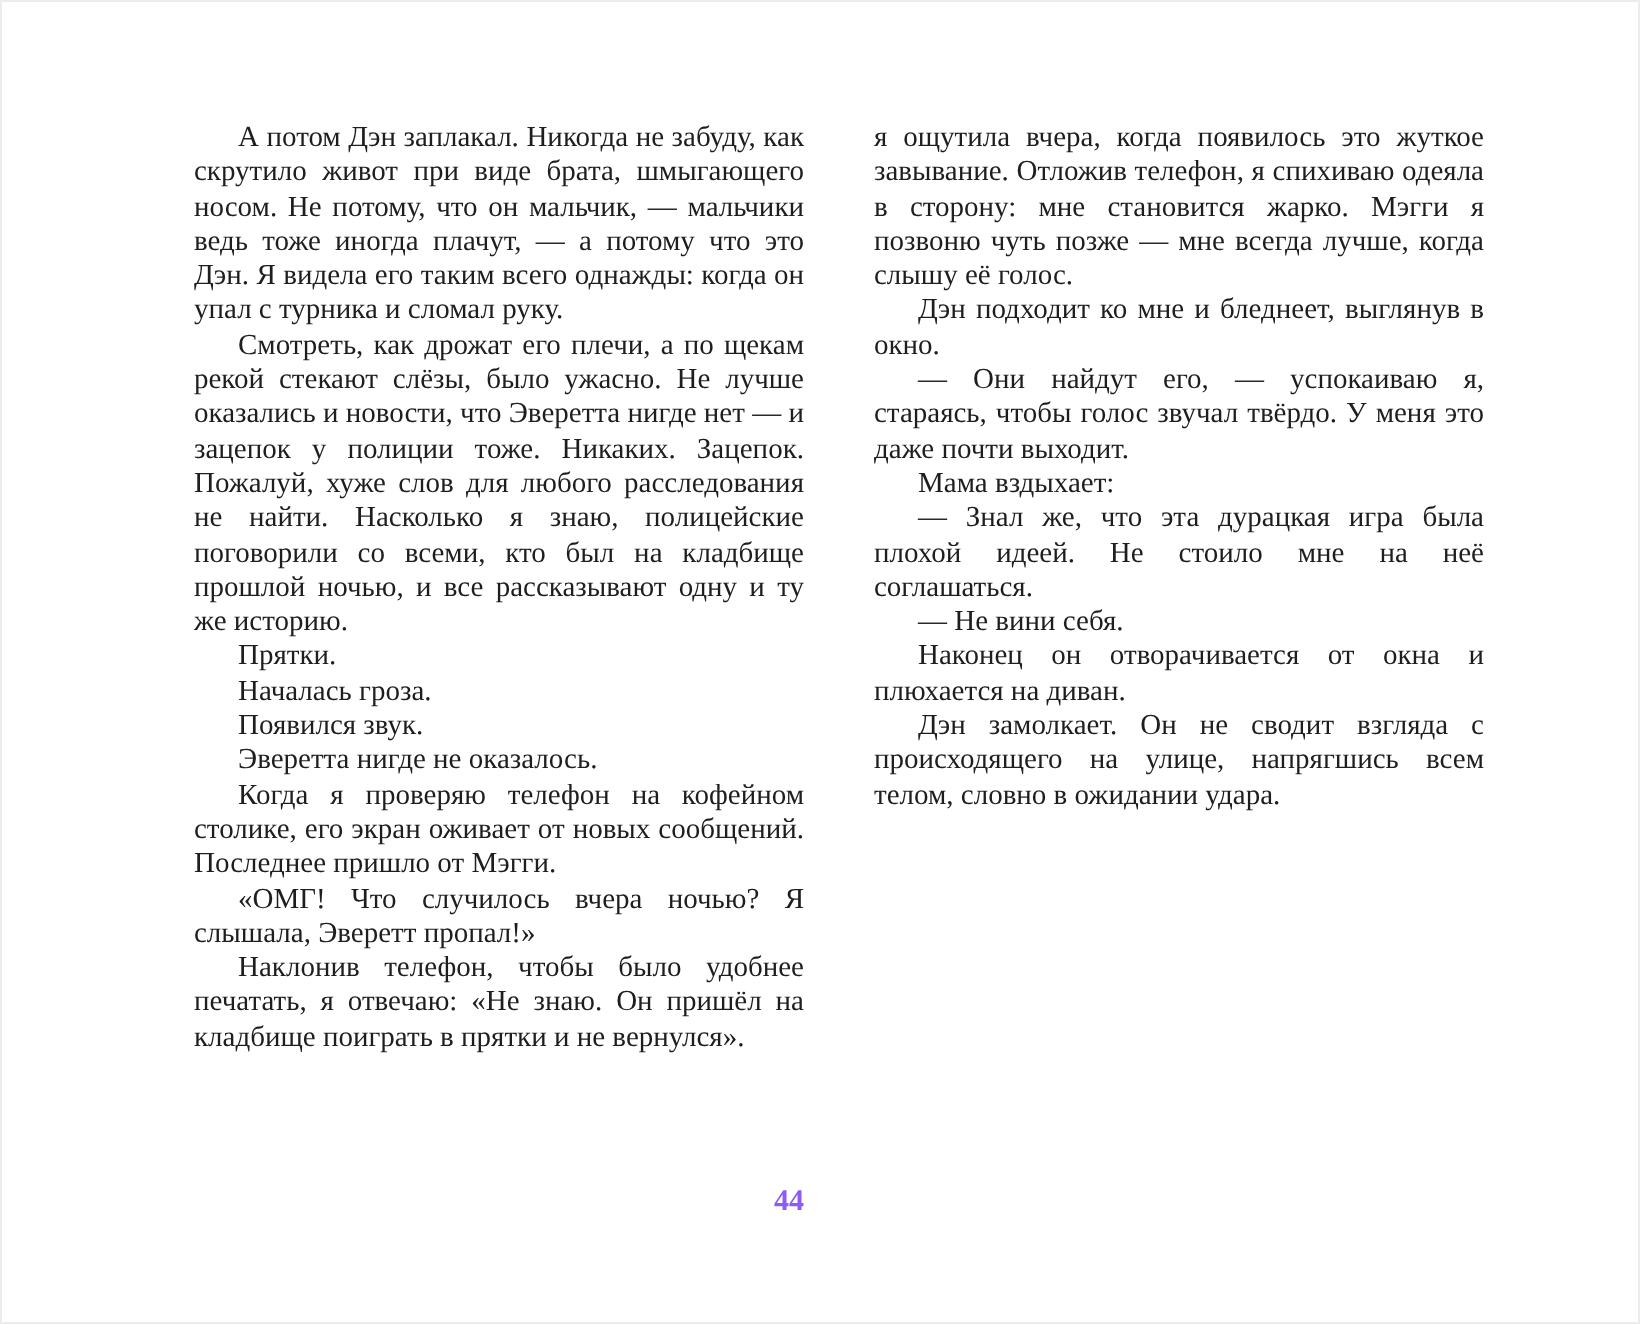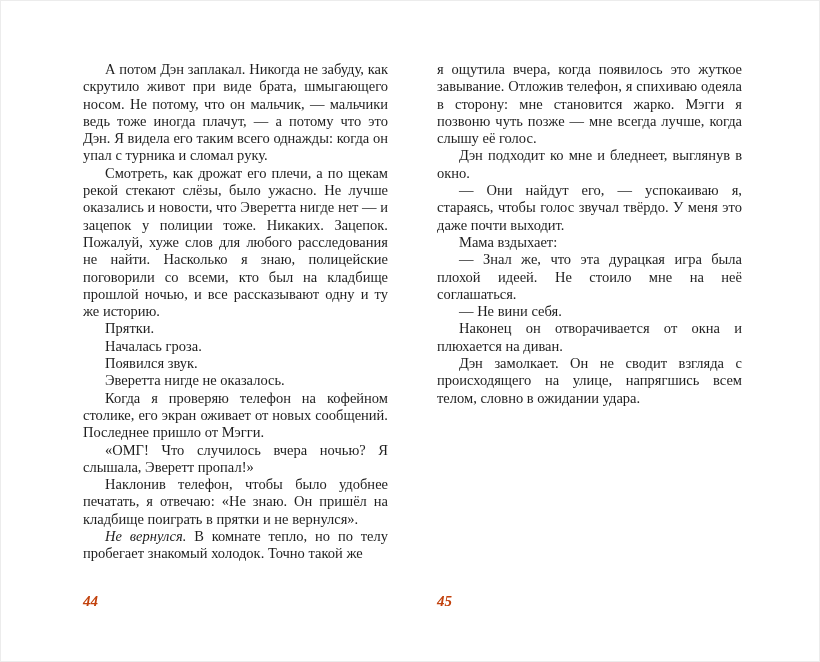--- a/index.html
+++ b/index.html
@@ -16,73 +16,70 @@
     font-family: "Liberation Serif", "DejaVu Serif", serif;
     color: #1e1e1e;
     overflow: hidden;
   }
   .page {
     position: absolute;
     top: 60px;
     width: 305px;
     height: 560px;
   }
-  .page-left  { left: 82px; }
+  .page-left  { left: 96px; }
   .page-right { left: 436px; }
   .page-text p.par {
     margin: 0;
     font-size: 14.5px;
     line-height: 17.3px;
     text-align: justify;
     hyphens: auto;
     -webkit-hyphens: auto;
   }
   .page-text p.indent { text-indent: 22px; }
   .bold   { font-weight: normal; }
   .italic { font-style: italic; }
   .page-number {
     position: absolute;
     top: 532px;
     left: 0;
     width: 100%;
-    text-align: left;
+    text-align: right;
     font-size: 15px;
     font-weight: bold;
-    color: #c2410c;
-    font-style: italic;
+    color: #8b5cf6;
   }
 </style>
 </head>
 <body>
 
 <div class="spread">
 
   <section class="page page-left">
     <div class="page-text">
         <p class="par indent"><span>А потом Дэн заплакал. Никогда не забуду, как скрутило живот при виде брата, шмыгающего носом. Не потому, что он мальчик, — мальчики ведь тоже иногда плачут, — а потому что это Дэн. Я видела его таким всего однажды: когда он упал с турника и сломал руку.</span></p>
         <p class="par indent"><span>Смотреть, как дрожат его плечи, а по щекам рекой стекают слёзы, было ужасно. Не лучше оказались и новости, что Эверетта нигде нет — и зацепок у полиции тоже. Никаких. Зацепок. Пожалуй, хуже слов для любого расследования не найти. Насколько я знаю, полицейские поговорили со всеми, кто был на кладбище прошлой ночью, и все рассказывают одну и ту же историю.</span></p>
         <p class="par indent"><span>Прятки.</span></p>
         <p class="par indent"><span>Началась гроза.</span></p>
         <p class="par indent"><span>Появился звук.</span></p>
         <p class="par indent"><span>Эверетта нигде не оказалось.</span></p>
         <p class="par indent"><span>Когда я проверяю телефон на кофейном столике, его экран оживает от новых сообщений. Последнее пришло от Мэгги.</span></p>
         <p class="par indent"><span class="bold">«ОМГ! Что случилось вчера ночью? Я слышала, Эверетт пропал!»</span></p>
         <p class="par indent"><span>Наклонив телефон, чтобы было удобнее печатать, я отвечаю: </span><span class="bold">«Не знаю. Он пришёл на кладбище поиграть в прятки и не вернулся»</span><span>.</span></p>
-        <p class="par indent"><span class="italic">Не вернулся.</span><span> В комнате тепло, но по телу пробегает знакомый холодок. Точно такой же</span></p>
       </div>
     <div class="page-number">44</div>
   </section>
 
   <section class="page page-right">
     <div class="page-text">
         <p class="par"><span>я ощутила вчера, когда появилось это жуткое завывание. Отложив телефон, я спихиваю одеяла в сторону: мне становится жарко. Мэгги я позвоню чуть позже — мне всегда лучше, когда слышу её голос.</span></p>
         <p class="par indent"><span>Дэн подходит ко мне и бледнеет, выглянув в окно.</span></p>
         <p class="par indent"><span>— Они найдут его, — успокаиваю я, стараясь, чтобы голос звучал твёрдо. У меня это даже почти выходит.</span></p>
         <p class="par indent"><span>Мама вздыхает:</span></p>
         <p class="par indent"><span>— Знал же, что эта дурацкая игра была плохой идеей. Не стоило мне на неё соглашаться.</span></p>
         <p class="par indent"><span>— Не вини себя.</span></p>
         <p class="par indent"><span>Наконец он отворачивается от окна и плюхается на диван.</span></p>
         <p class="par indent"><span>Дэн замолкает. Он не сводит взгляда с происходящего на улице, напрягшись всем телом, словно в ожидании удара.</span></p>
       </div>
-    <div class="page-number">45</div>
   </section>
 
 </div>
 
 </body></html>

